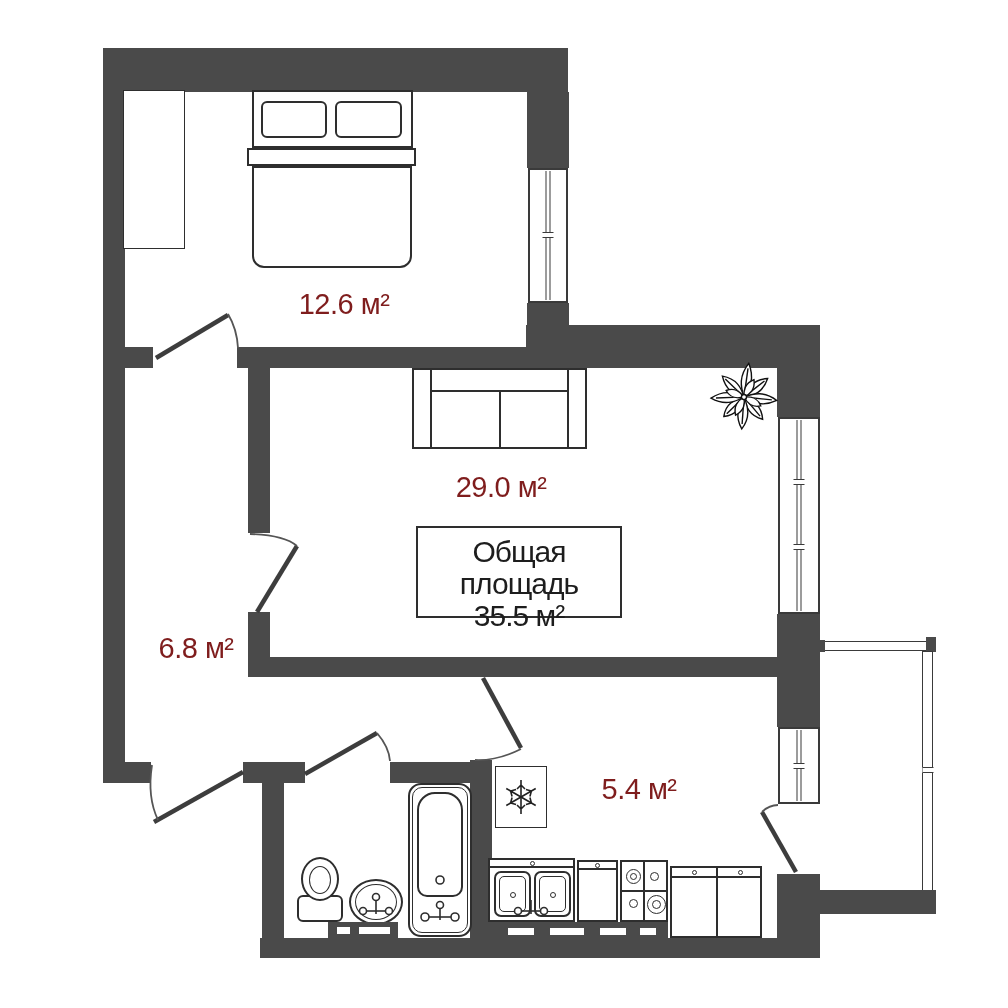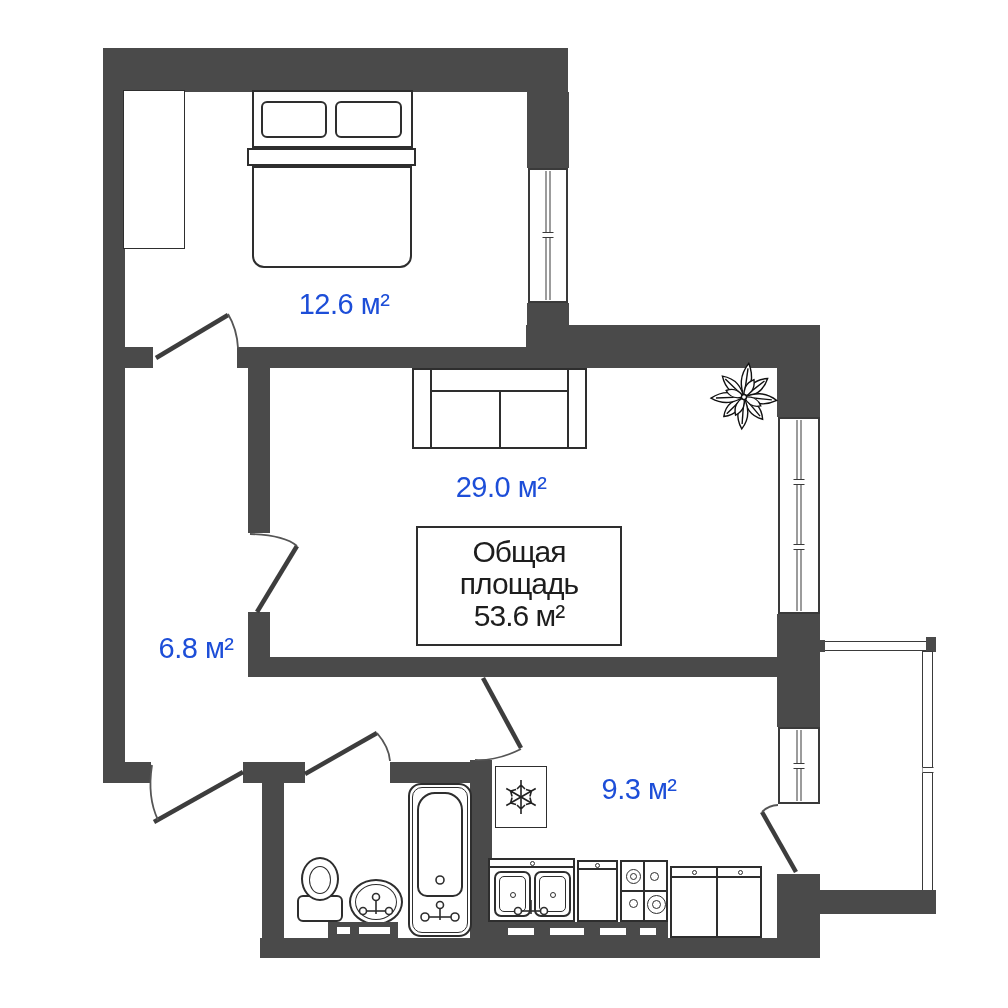--- a/index.html
+++ b/index.html
@@ -9,21 +9,21 @@
   .win{position:absolute;background:#fff;border:2px solid #3a3a3a;box-sizing:border-box;}
   .mull-v{position:absolute;left:50%;top:1px;bottom:1px;width:5px;transform:translateX(-50%);
           border-left:1.5px solid #3a3a3a;border-right:1.5px solid #3a3a3a;background:#fff;box-sizing:border-box;}
   .wtick{position:absolute;left:50%;transform:translateX(-50%);width:11px;height:6px;background:#fff;
          border-top:1.5px solid #3a3a3a;border-bottom:1.5px solid #3a3a3a;box-sizing:border-box;}
   .rail{position:absolute;background:#fff;border:1.5px solid #3a3a3a;box-sizing:border-box;}
   .furn{position:absolute;background:#fff;border:2px solid #2e2e2e;box-sizing:border-box;}
   .thin{border-width:1.5px;}
   .circ{border-radius:50%;}
   .inner-line{position:absolute;box-sizing:border-box;border:0 solid #2e2e2e;}
-  .label{position:absolute;transform:translate(-50%,-50%);font-size:29px;color:#1d4ed8;
+  .label{position:absolute;transform:translate(-50%,-50%);font-size:29px;color:#7f1d1d;
          letter-spacing:-0.5px;white-space:nowrap;}
   .total-box{position:absolute;border:2px solid #2e2e2e;background:#fff;text-align:center;
              color:#1d1d1d;font-size:30px;line-height:32px;letter-spacing:-1px;box-sizing:border-box;
              padding-top:8px;}
   .overlay{position:absolute;left:0;top:0;pointer-events:none;}
   .dash{position:absolute;background:#fff;}
 </style>
 </head>
 <body>
 
@@ -141,25 +141,25 @@
   <div class="furn" style="left:670px;top:866px;width:92px;height:72px;">
     <div class="inner-line" style="left:44px;top:0;width:2px;height:68px;border-left-width:2px;"></div>
     <div class="inner-line" style="left:0;top:8px;width:88px;height:2px;border-top-width:2px;"></div>
     <div class="furn circ thin" style="left:20px;top:2px;width:5px;height:5px;"></div>
     <div class="furn circ thin" style="left:66px;top:2px;width:5px;height:5px;"></div>
   </div>
 
   <div class="label" style="left:344px;top:304px;">12.6 м²</div>
   <div class="label" style="left:501px;top:487px;">29.0 м²</div>
   <div class="label" style="left:196px;top:648px;">6.8 м²</div>
-  <div class="label" style="left:639px;top:789px;">9.3 м²</div>
-
-  <div class="total-box" style="left:416px;top:526px;width:206px;height:120px;">
+  <div class="label" style="left:639px;top:789px;">5.4 м²</div>
+
+  <div class="total-box" style="left:416px;top:526px;width:206px;height:92px;">
     <div>Общая площадь</div>
-    <div>53.6 м²</div>
+    <div>35.5 м²</div>
   </div>
 
   <svg class="overlay" width="1008" height="1008" viewBox="0 0 1008 1008">
 
     <g stroke="#3d3d3d" fill="none">
       <path d="M156,358 L228,315" stroke-width="4.5"></path>
       <path d="M228,314 Q237,329 238,348" stroke-width="1.8" stroke="#555"></path>
     </g>
     <g stroke="#3d3d3d" fill="none">
       <path d="M297,546 L257,612" stroke-width="4.5"></path>

